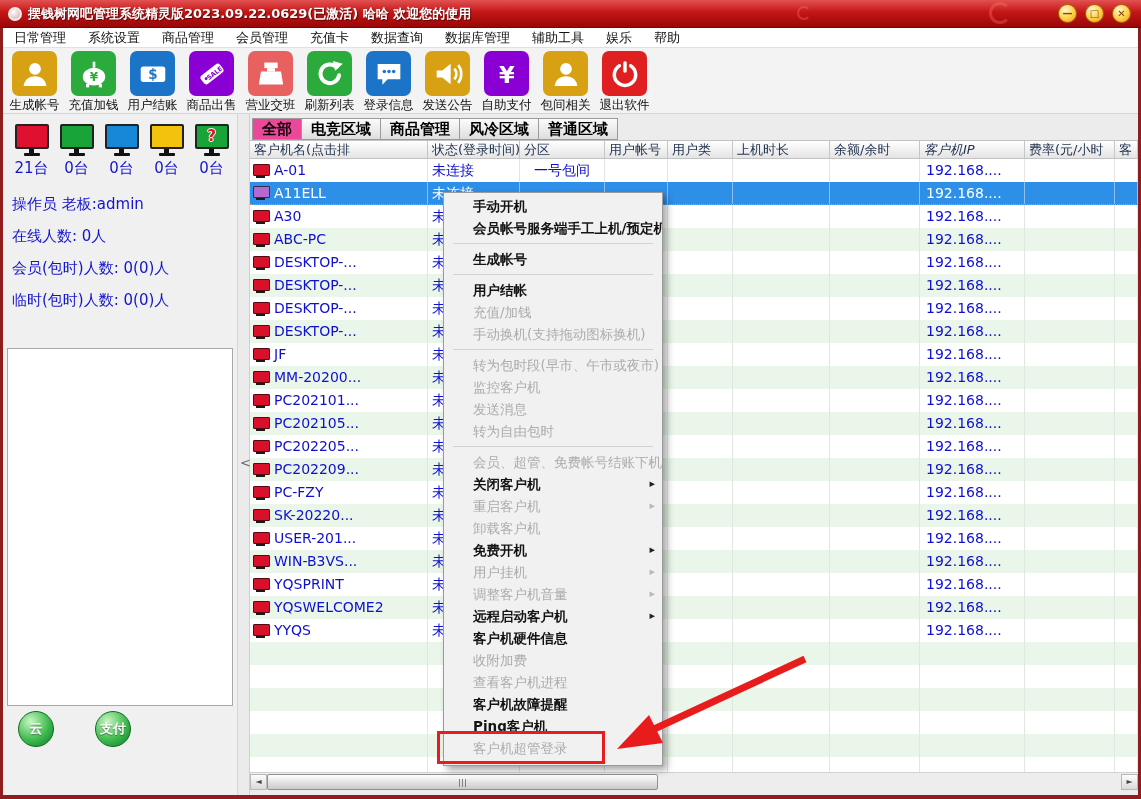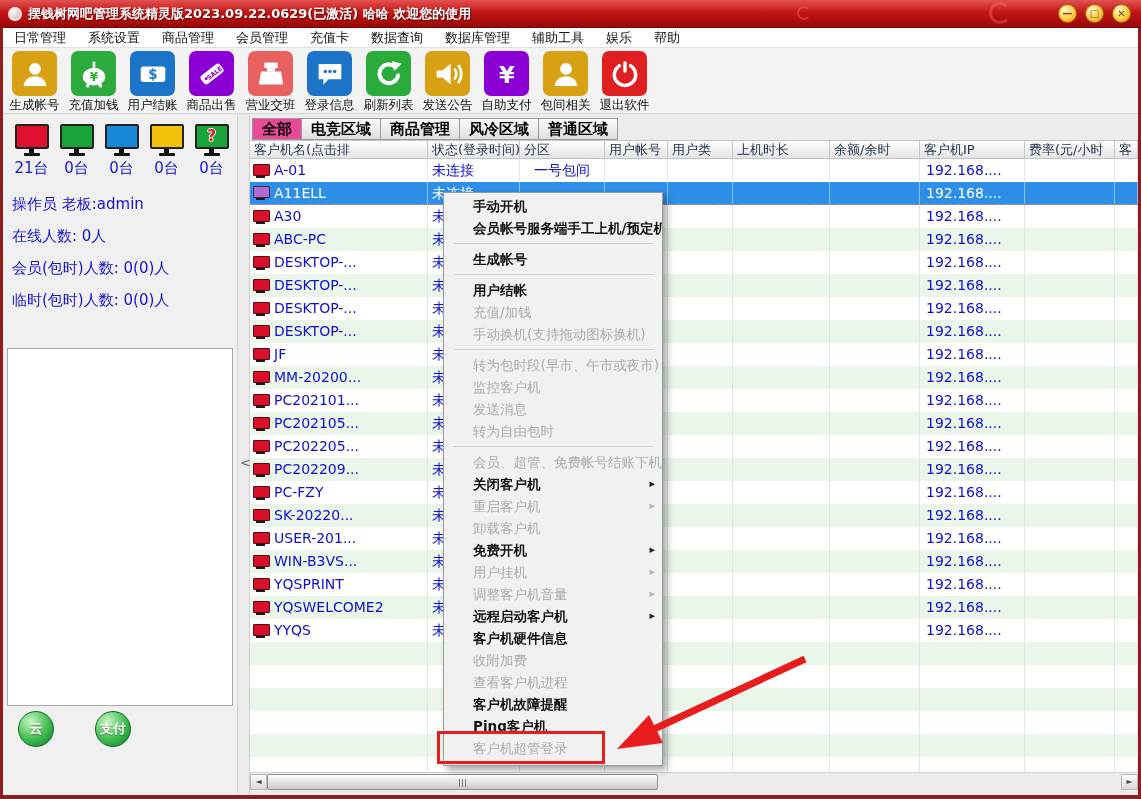--- a/index.html
+++ b/index.html
@@ -190,38 +190,38 @@
         <div class="ticon" style="background: rgb(233, 96, 96);">
           <svg viewBox="0 0 24 24">
             <rect x="7" y="3.4" width="10" height="4.2" fill="#fff"></rect>
             <rect x="9" y="7.6" width="6" height="2.6" fill="#fff"></rect>
             <path d="M4.5 10.2h15l1.6 9.6H2.9z" fill="#fff"></path>
           </svg>
         </div>
         <div class="tlabel">营业交班</div>
       </div>
       <div class="tbtn">
+        <div class="ticon" style="background: rgb(42, 171, 60);">
+          <svg viewBox="0 0 24 24">
+            <path d="M18.8 13a7 7 0 1 1-2-6.2" stroke="#fff" stroke-width="3" fill="none" stroke-linecap="round"></path>
+            <polygon points="14.2,2.2 21.6,4.4 15.8,9.6" fill="#fff"></polygon>
+          </svg>
+        </div>
+        <div class="tlabel">刷新列表</div>
+      </div>
+      <div class="tbtn">
         <div class="ticon" style="background: rgb(27, 116, 200);">
           <svg viewBox="0 0 24 24">
             <path d="M3.5 4.5h17v11.5h-9.5L7 20v-4H3.5z" fill="#fff"></path>
             <circle cx="8.5" cy="10.2" r="1.3" fill="#1b74c8"></circle>
             <circle cx="12" cy="10.2" r="1.3" fill="#1b74c8"></circle>
             <circle cx="15.5" cy="10.2" r="1.3" fill="#1b74c8"></circle>
           </svg>
         </div>
         <div class="tlabel">登录信息</div>
-      </div>
-      <div class="tbtn">
-        <div class="ticon" style="background: rgb(42, 171, 60);">
-          <svg viewBox="0 0 24 24">
-            <path d="M18.8 13a7 7 0 1 1-2-6.2" stroke="#fff" stroke-width="3" fill="none" stroke-linecap="round"></path>
-            <polygon points="14.2,2.2 21.6,4.4 15.8,9.6" fill="#fff"></polygon>
-          </svg>
-        </div>
-        <div class="tlabel">刷新列表</div>
       </div>
       <div class="tbtn">
         <div class="ticon" style="background: rgb(216, 160, 19);">
           <svg viewBox="0 0 24 24">
             <path d="M3.5 9.4v5.2h4.2l6.3 5V4.4l-6.3 5z" fill="#fff"></path>
             <path d="M16.8 8c1.9 2.4 1.9 5.6 0 8" stroke="#fff" stroke-width="2" fill="none"></path>
             <path d="M19.6 5.4c3.1 3.7 3.1 9.5 0 13.2" stroke="#fff" stroke-width="2" fill="none"></path>
           </svg>
         </div>
         <div class="tlabel">发送公告</div>
@@ -311,21 +311,21 @@
     </div>
 
   <div class="thead">
       <div class="hcell" style="width: 178px;">客户机名(点击排</div>
       <div class="hcell" style="width: 92px;">状态(登录时间)</div>
       <div class="hcell" style="width: 85px;">分区</div>
       <div class="hcell" style="width: 63px;">用户帐号</div>
       <div class="hcell" style="width: 65px;">用户类</div>
       <div class="hcell" style="width: 97px;">上机时长</div>
       <div class="hcell" style="width: 90px;">余额/余时</div>
-      <div class="hcell" style="width: 105px;">客户机IP</div>
+      <div class="hcell" style="width: 105px; font-style: italic;">客户机IP</div>
       <div class="hcell" style="width: 90px;">费率(元/小时</div>
       <div class="hcell" style="width: 23px;">客</div>
     </div>
   <div class="tbody">
       <div class="trow">
         <div class="tcell c-name" style="width: 178px;">
           <div class="rmon"></div>
           <span>A-01</span>
         </div>
         <div class="tcell c-status" style="width: 92px;">未连接</div>

